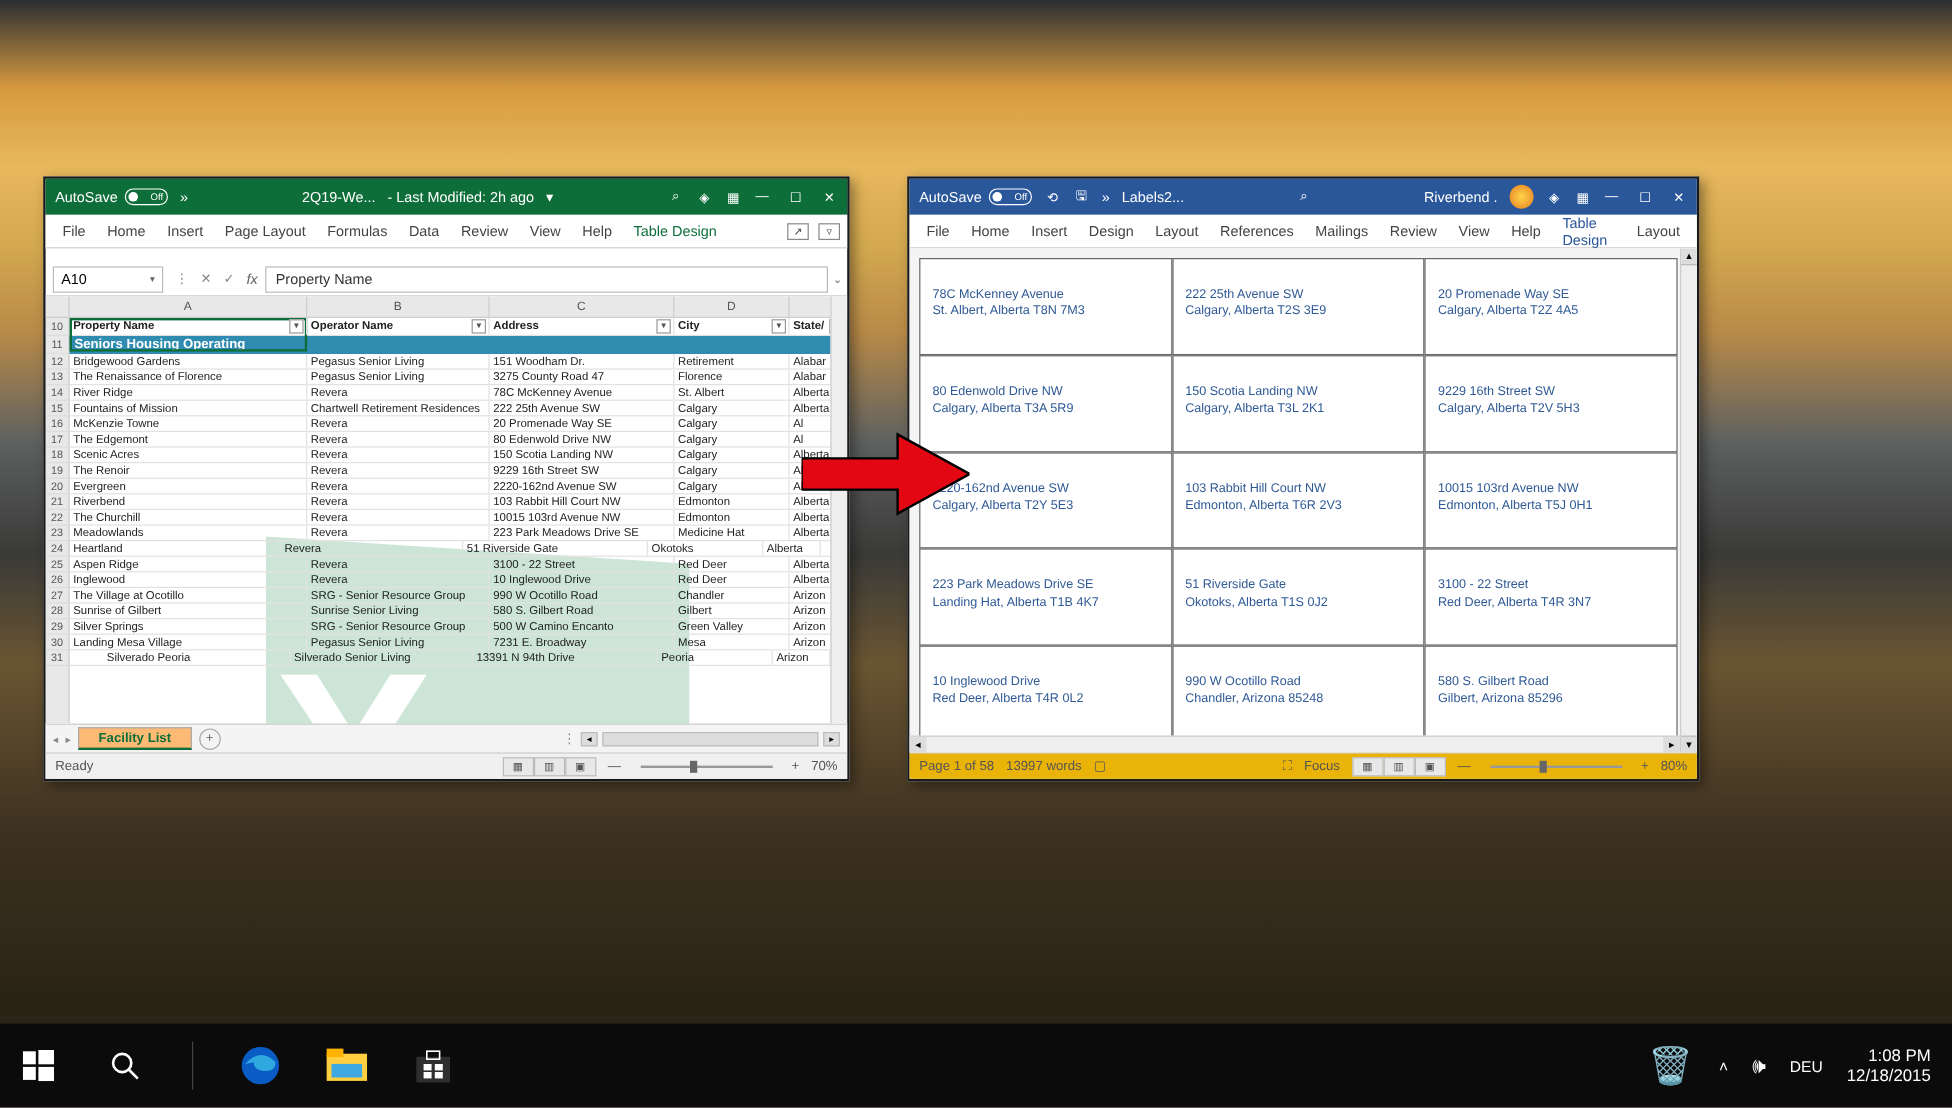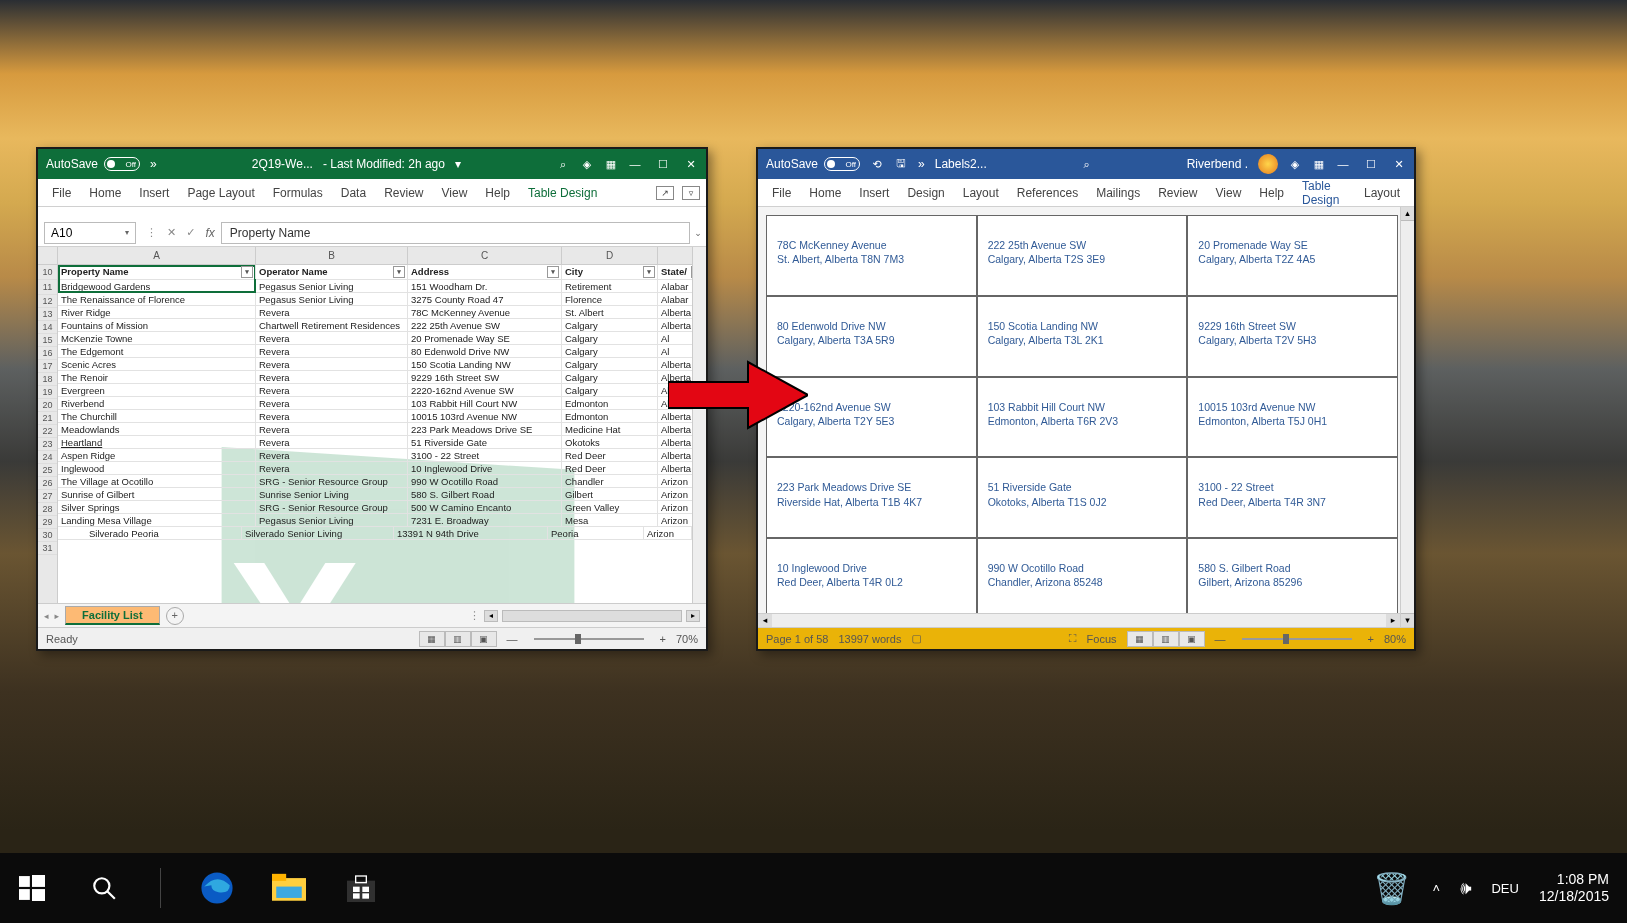--- a/index.html
+++ b/index.html
@@ -201,20 +201,21 @@
         </div>
       <div class="cells" id="cells">
         <div class="cursor" style="left:0;top:0;width:198px;height:28px"></div>
       <div class="xlrow xlhead" style="height: 15px;">
             <div style="width: 198px; position: relative;">Property Name<span class="filter-dd" style="right: 2px; top: 1px;">▾</span></div>
             <div style="width: 152px; position: relative;">Operator Name<span class="filter-dd" style="right: 2px; top: 1px;">▾</span></div>
             <div style="width: 154px; position: relative;">Address<span class="filter-dd" style="right: 2px; top: 1px;">▾</span></div>
             <div style="width: 96px; position: relative;">City<span class="filter-dd" style="right: 2px; top: 1px;">▾</span></div>
             <div style="width: 48px; position: relative;">State/<span class="filter-dd" style="right: 2px; top: 1px;">▾</span></div>
           </div>
+          <div class="xlband">Seniors Housing Operating</div>
           <div class="xlrow">
             <div style="width: 198px;">Bridgewood Gardens</div>
             <div style="width: 152px;">Pegasus Senior Living</div>
             <div style="width: 154px;">151 Woodham Dr.</div>
             <div style="width: 96px;">Retirement</div>
             <div style="width: 48px;">Alabar</div>
           </div>
           <div class="xlrow">
             <div style="width: 198px;">The Renaissance of Florence</div>
             <div style="width: 152px;">Pegasus Senior Living</div>
@@ -286,21 +287,21 @@
             <div style="width: 48px;">Alberta</div>
           </div>
           <div class="xlrow">
             <div style="width: 198px;">Meadowlands</div>
             <div style="width: 152px;">Revera</div>
             <div style="width: 154px;">223 Park Meadows Drive SE</div>
             <div style="width: 96px;">Medicine Hat</div>
             <div style="width: 48px;">Alberta</div>
           </div>
           <div class="xlrow">
-            <div style="width: 198px; text-decoration: underline;">Heartland</div>
+            <div style="width: 176px;">Heartland</div>
             <div style="width: 152px;">Revera</div>
             <div style="width: 154px;">51 Riverside Gate</div>
             <div style="width: 96px;">Okotoks</div>
             <div style="width: 48px;">Alberta</div>
           </div>
           <div class="xlrow">
             <div style="width: 198px;">Aspen Ridge</div>
             <div style="width: 152px;">Revera</div>
             <div style="width: 154px;">3100 - 22 Street</div>
             <div style="width: 96px;">Red Deer</div>
@@ -456,21 +457,21 @@
         <div class="label">
           <div class="l1">103 Rabbit Hill Court NW</div>
           <div class="l2">Edmonton, Alberta T6R 2V3</div>
         </div>
         <div class="label">
           <div class="l1">10015 103rd Avenue NW</div>
           <div class="l2">Edmonton, Alberta T5J 0H1</div>
         </div>
         <div class="label">
           <div class="l1">223 Park Meadows Drive SE</div>
-          <div class="l2">Riverside Hat, Alberta T1B 4K7</div>
+          <div class="l2">Landing Hat, Alberta T1B 4K7</div>
         </div>
         <div class="label">
           <div class="l1">51 Riverside Gate</div>
           <div class="l2">Okotoks, Alberta T1S 0J2</div>
         </div>
         <div class="label">
           <div class="l1">3100 - 22 Street</div>
           <div class="l2">Red Deer, Alberta T4R 3N7</div>
         </div>
         <div class="label">

